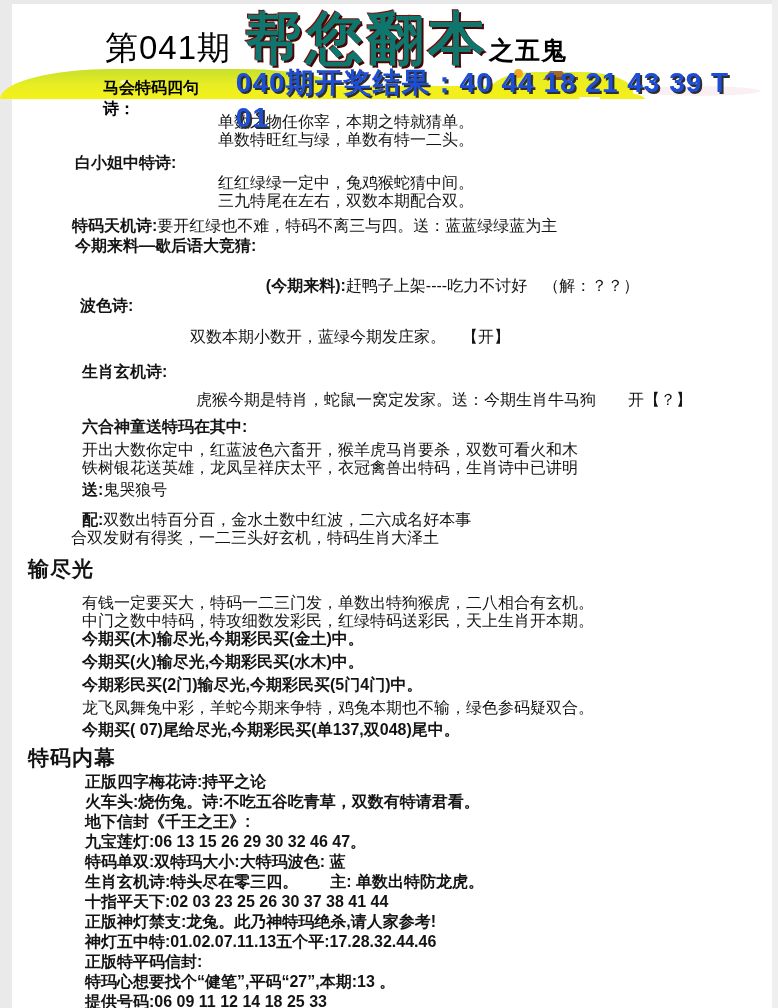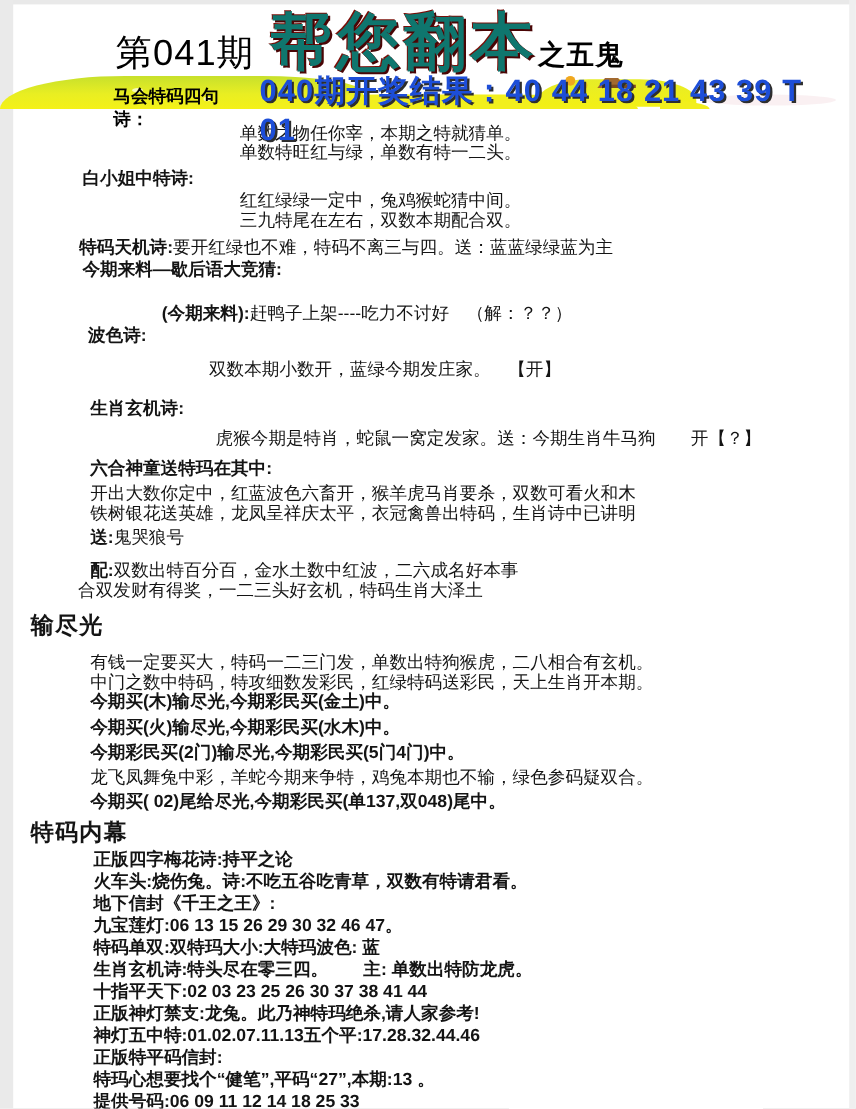--- a/index.html
+++ b/index.html
@@ -75,21 +75,21 @@
   .result-red {
     font-size:28px; font-weight:bold; color:#1d4ed8;
     letter-spacing:1px; margin-left:8px;
     text-shadow:2px 2px 0 #2e2e2e;
   }
   .big-heading { font-size:21px; font-weight:bold; line-height:24px; letter-spacing:1px; }
 
   .ml190 { margin-left:190px; }
   .ml168 { margin-left:168px; }
   .ml162 { margin-left:162px; }
-  .ml119 { margin-left:119px; }
+  .ml119 { margin-left:119px;text-align:center; }
   .ml75  { margin-left:43px; }
   .ml57  { margin-left:57px; }
   .ml54  { margin-left:54px; }
   .ml52  { margin-left:52px; }
   .ml47  { margin-left:47px; }
   .ml44  { margin-left:44px; }
 
   .mt2  { margin-top:2px; }  .mt4  { margin-top:4px; }
   .mt5  { margin-top:5px; }  .mt7  { margin-top:7px; }
   .mt9  { margin-top:9px; }  .mt10 { margin-top:10px; }
@@ -159,21 +159,21 @@
     <div class="line ml54 mt12"><span class="b">配:</span><span>双数出特百分百，金水土数中红波，二六成名好本事</span></div>
     <div class="line ml75">合双发财有得奖，一二三头好玄机，特码生肖大泽土</div>
 
     <div class="big-heading mt10">输尽光</div>
     <div class="line ml54 mt13">有钱一定要买大，特码一二三门发，单数出特狗猴虎，二八相合有玄机。</div>
     <div class="line ml54">中门之数中特码，特攻细数发彩民，红绿特码送彩民，天上生肖开本期。</div>
     <div class="line b ml54">今期买(木)输尽光,今期彩民买(金土)中。</div>
     <div class="line b ml54 mt5">今期买(火)输尽光,今期彩民买(水木)中。</div>
     <div class="line b ml54 mt5">今期彩民买(2门)输尽光,今期彩民买(5门4门)中。</div>
     <div class="line ml54 mt5">龙飞凤舞兔中彩，羊蛇今期来争特，鸡兔本期也不输，绿色参码疑双合。</div>
-    <div class="line b ml54 mt4">今期买( 02)尾给尽光,今期彩民买(单137,双048)尾中。</div>
+    <div class="line b ml54 mt4">今期买( 07)尾给尽光,今期彩民买(单137,双048)尾中。</div>
 
     <div class="big-heading mt7">特码内幕</div>
     <div class="neimu-line ml57 mt2">正版四字梅花诗:持平之论</div>
     <div class="neimu-line ml57">火车头:烧伤兔。诗:不吃五谷吃青草，双数有特请君看。</div>
     <div class="neimu-line ml57">地下信封《千王之王》:</div>
     <div class="neimu-line ml57">九宝莲灯:06 13 15 26 29 30 32 46 47。</div>
     <div class="neimu-line ml57">特码单双:双特玛大小:大特玛波色: 蓝</div>
     <div class="neimu-line ml57">生肖玄机诗:特头尽在零三四。　　主: 单数出特防龙虎。</div>
     <div class="neimu-line ml57">十指平天下:02 03 23 25 26 30 37 38 41 44</div>
     <div class="neimu-line ml57">正版神灯禁支:龙兔。此乃神特玛绝杀,请人家参考!</div>

